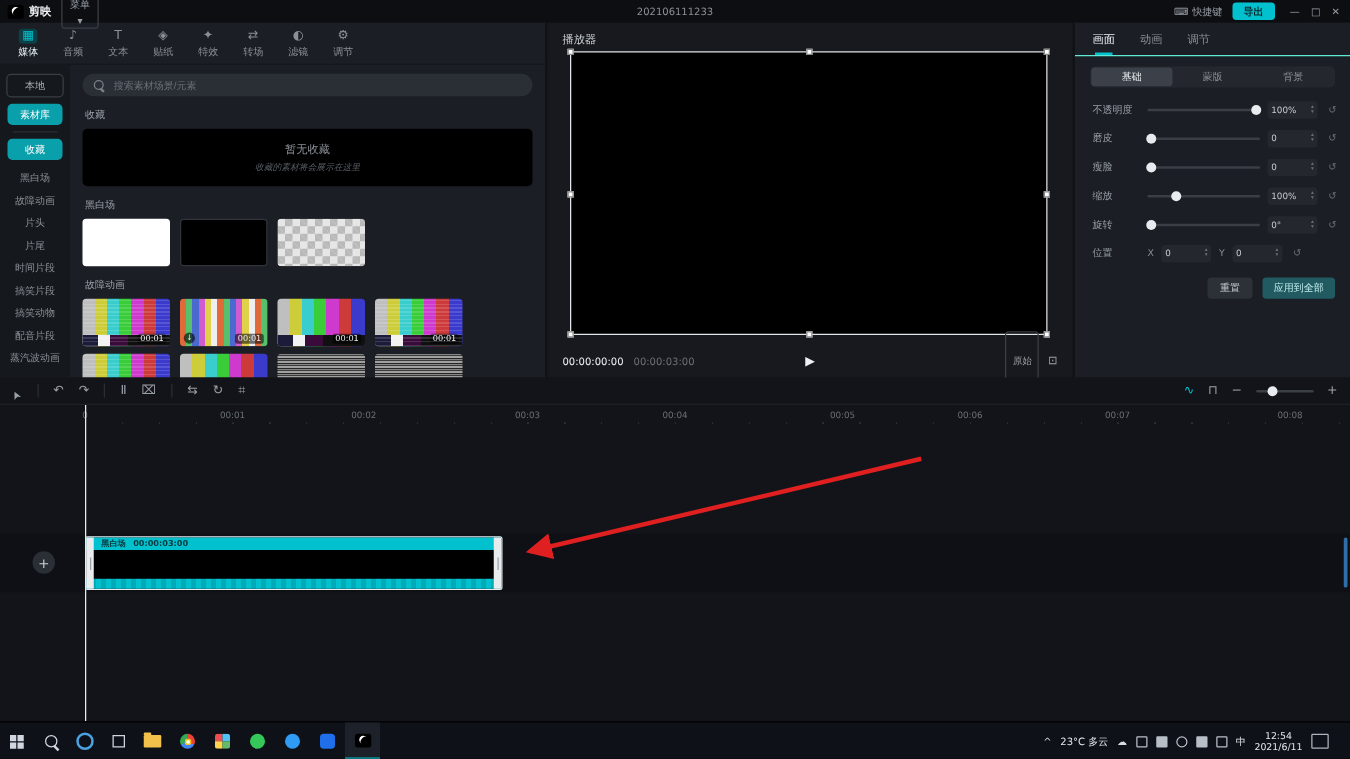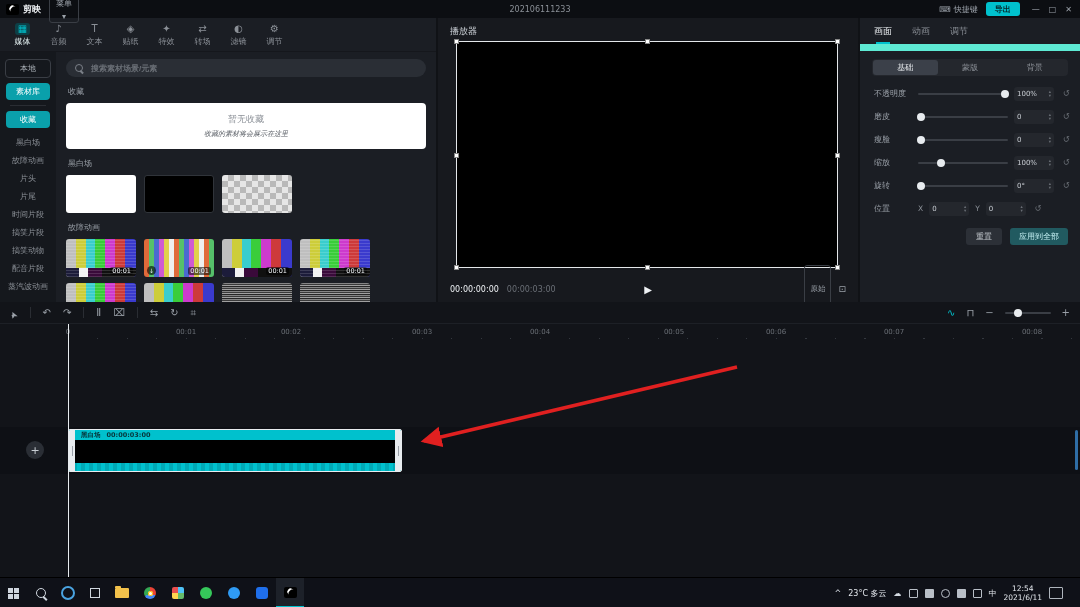--- a/index.html
+++ b/index.html
@@ -37,24 +37,24 @@
   .side-pill.active{background:#0aa0ab;color:#fff;}
   .side-divider{width:36px;height:1px;background:#2a2d33;margin:5px auto;}
   .side-item{text-align:center;font-size:8px;color:#8b9097;padding:3.5px 0;}
   .media-content{position:absolute;left:56px;top:34px;width:380px;height:250px;overflow:hidden;
                  padding:7px 10px 0 10px;box-sizing:border-box;}
   .searchbar{height:18px;background:#2a2e35;border-radius:9px;display:flex;align-items:center;
              padding:0 9px;gap:6px;}
   .mag{width:6px;height:6px;border:1.5px solid #7b8088;border-radius:50%;position:relative;flex:none;}
   .mag::after{content:"";position:absolute;left:5px;top:5px;width:4px;height:1.5px;background:#7b8088;
               transform:rotate(45deg);transform-origin:0 0;}
-  .searchbar input{background:transparent;border:0;outline:0;color:#c8cdd3;font-size:8px;width:100%;font-weight:bold;}
+  .searchbar input{background:transparent;border:0;outline:0;color:#c8cdd3;font-size:8px;width:100%;}
   .searchbar input::placeholder{color:#6b7077;}
   .section-label{font-size:8px;color:#9aa0a8;margin:9px 0 6px 2px;}
-  .empty-box{height:46px;background:#ffffff;border-radius:4px;display:flex;flex-direction:column;
+  .empty-box{height:46px;background:#000000;border-radius:4px;display:flex;flex-direction:column;
              align-items:center;justify-content:center;gap:3px;}
   .empty-title{font-size:9px;color:#8b9097;}
   .empty-hint{font-size:7px;color:#585d64;font-style:italic;}
   .thumb-row{display:flex;gap:8px;}
   .thumb-row + .thumb-row{margin-top:6px;}
   .thumb{width:70px;height:38px;border-radius:3px;position:relative;overflow:hidden;background:#000;flex:none;}
   .thumb.white{background:#fff;}
   .thumb.black{background:#000;border:1px solid #30343a;box-sizing:border-box;}
   .thumb.checker{background:#e6e6e6;
      background-image:linear-gradient(45deg,#b9b9b9 25%,transparent 25%,transparent 75%,#b9b9b9 75%),
@@ -83,21 +83,21 @@
                  align-items:center;font-size:8px;}
   .time-cur{color:#eef1f4;}
   .time-total{color:#6a6f76;margin-left:8px;}
   .play-btn{position:absolute;left:50%;transform:translateX(-50%);font-size:10px;color:#eef1f4;}
   .ratio-wrap{margin-left:auto;display:flex;gap:7px;align-items:center;}
   .ratio-btn{border:1px solid #3a3e45;border-radius:3px;padding:18px 5px;font-size:7.5px;color:#9aa0a8;}
   .fs-ic{color:#9aa0a8;font-size:9px;}
   
   .inspector{position:absolute;left:860px;top:18px;width:220px;height:284px;background:#1b1e24;}
   .insp-tabs{display:flex;gap:20px;padding:7px 0 6px 14px;font-size:9px;color:#8b9097;
-             border-bottom:7px solid #5eead4;}
+             border-bottom:1px solid #5eead4;}
   .insp-tab.active{color:#eef1f4;position:relative;}
   .insp-tab.active::after{content:"";position:absolute;left:2px;right:2px;bottom:-6px;height:2px;background:#00c1cd;}
   .subtabs{margin:8px 12px 6px;display:flex;background:#24272d;border-radius:4px;height:17px;padding:1px;box-sizing:border-box;}
   .subtab{flex:1;display:flex;align-items:center;justify-content:center;font-size:8px;color:#8b9097;border-radius:3px;}
   .subtab.active{background:#3b4049;color:#eef1f4;}
   .prop-row{display:flex;align-items:center;height:23px;padding:0 8px 0 14px;gap:6px;}
   .prop-label{width:38px;font-size:8px;color:#9aa0a8;flex:none;}
   .slider{flex:1;height:2px;background:#3a3e45;border-radius:1px;position:relative;}
   .knob{position:absolute;top:-3px;width:8px;height:8px;background:#e8ecef;border-radius:50%;transform:translateX(-50%);}
   .kfull{left:97%;} .kzero{left:3%;} .kquarter{left:26%;}

